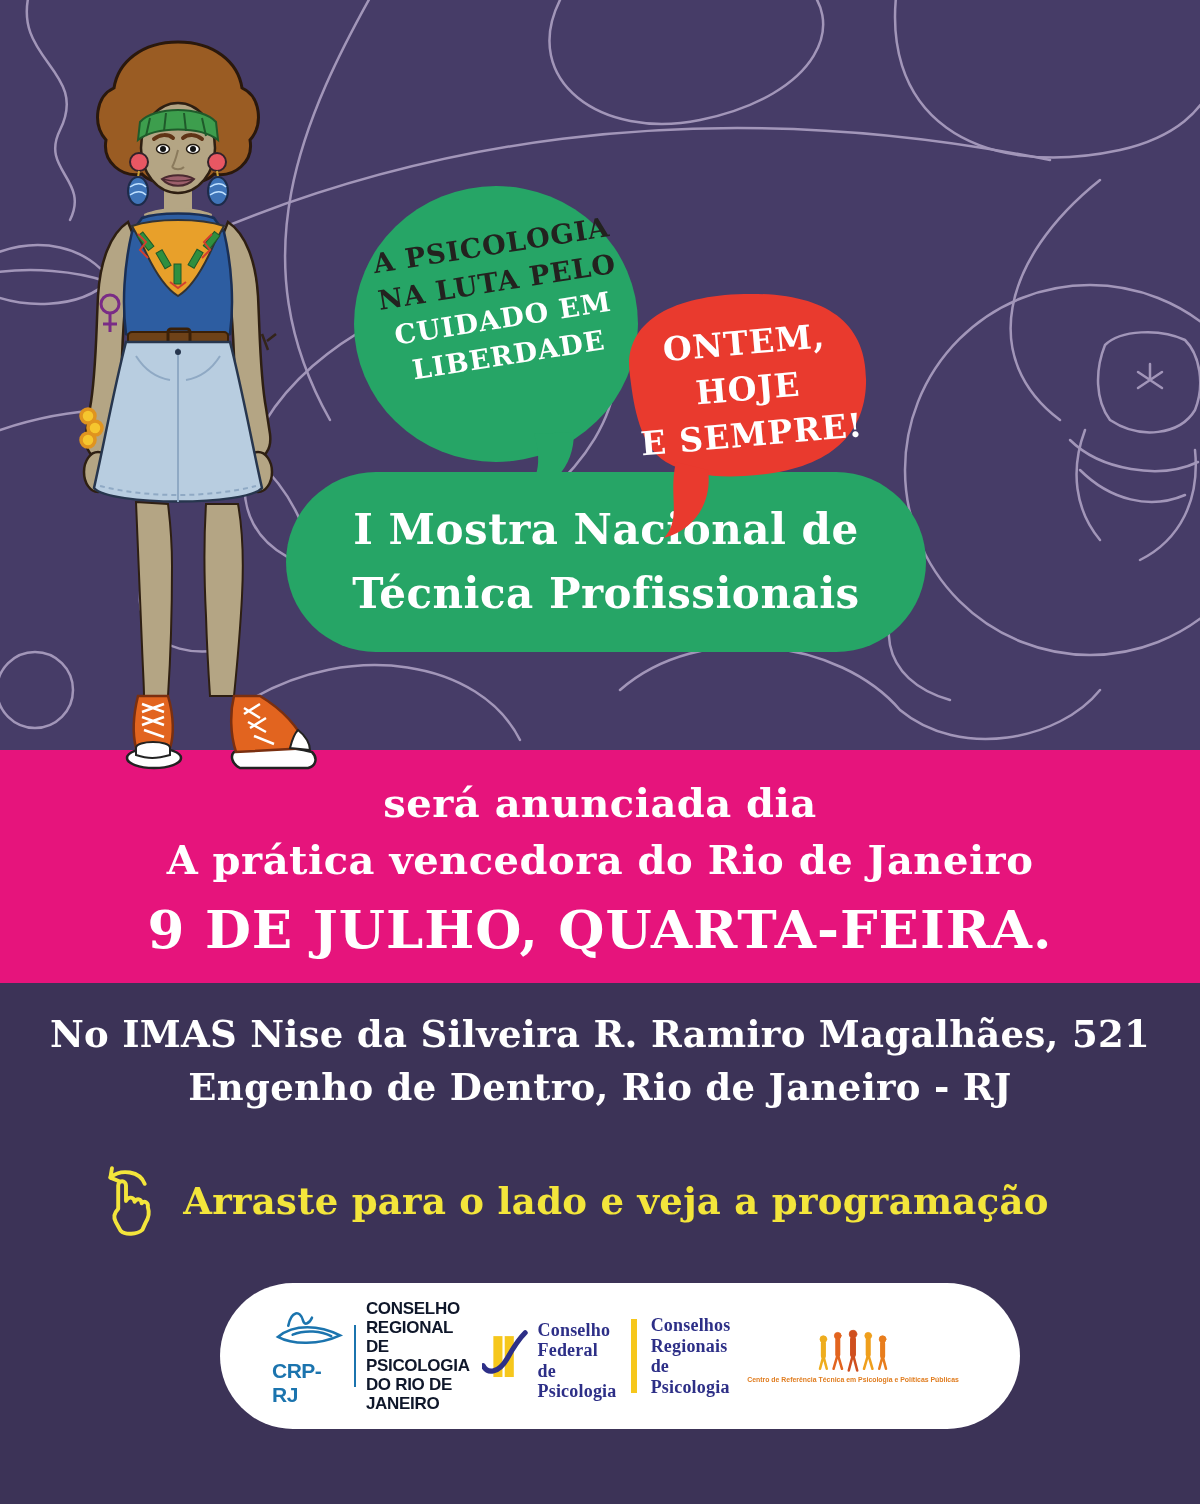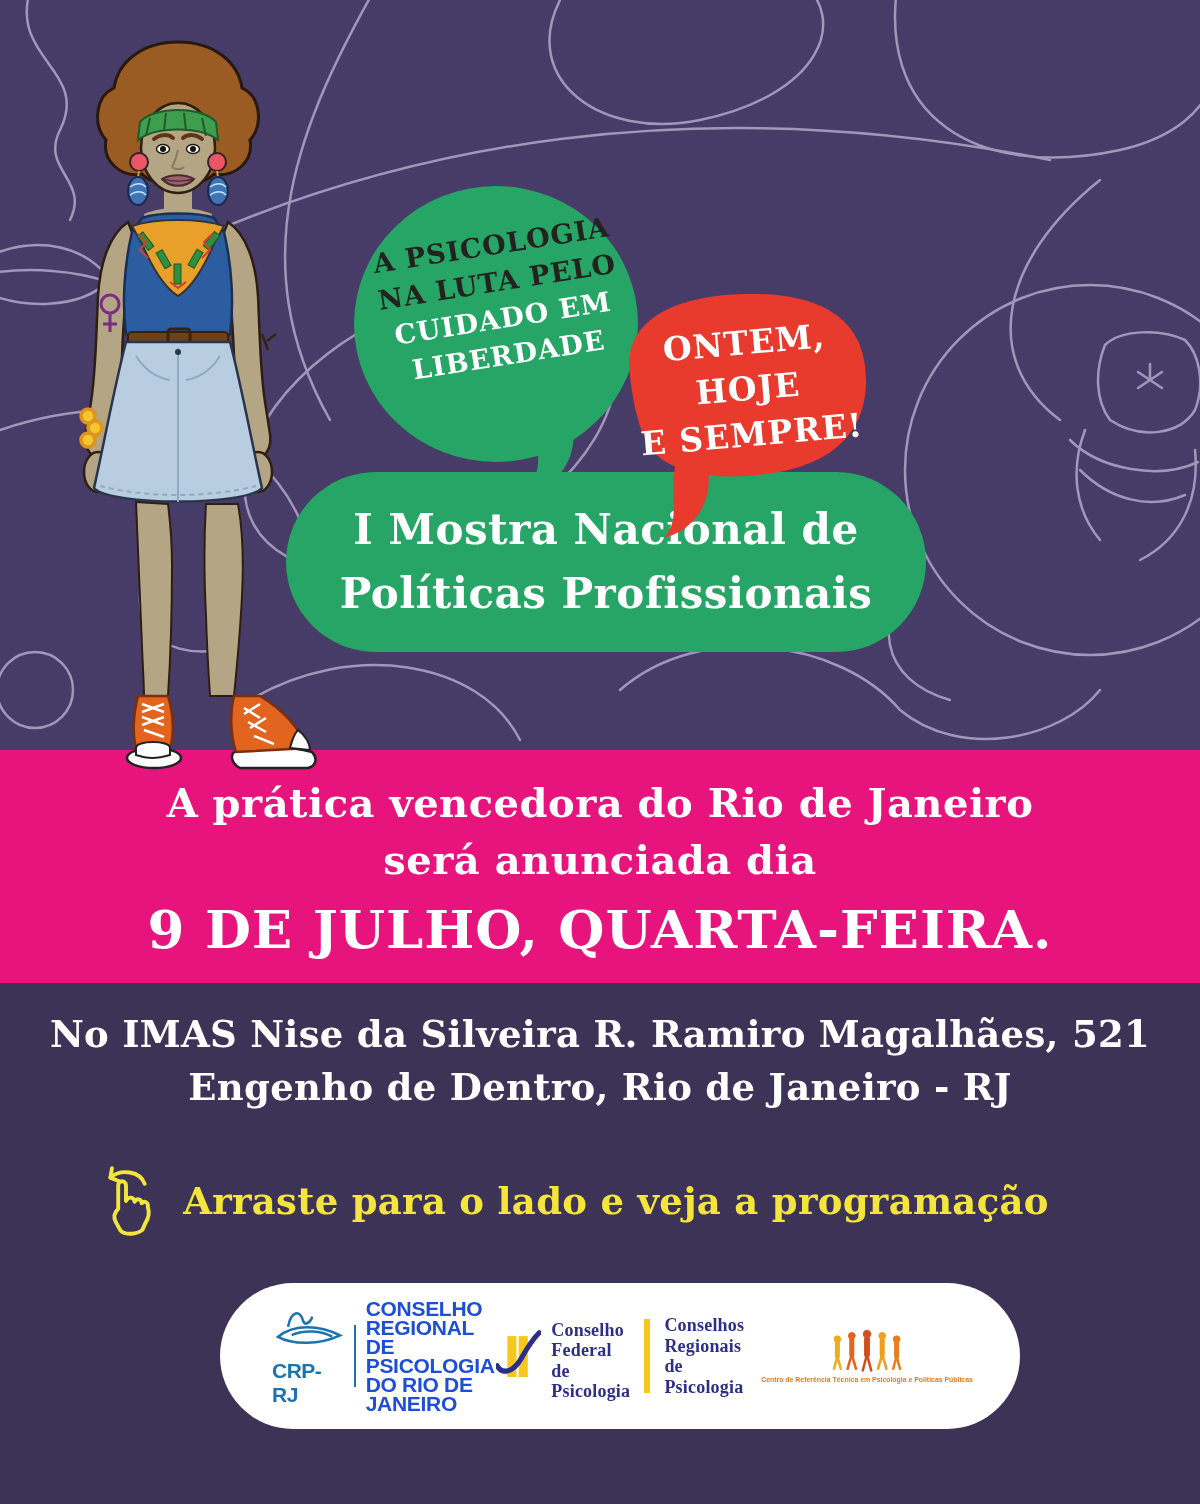--- a/index.html
+++ b/index.html
@@ -60,21 +60,21 @@
     position:absolute;left:220px;top:1283px;width:800px;height:146px;z-index:2;
     background:#ffffff;border-radius:73px;
     display:flex;align-items:center;justify-content:space-between;
     padding:0 52px;box-sizing:border-box;
     font-family:"Liberation Sans", sans-serif;
   }
   .logo{display:flex;align-items:center;}
   .crprj-iconcol{display:flex;flex-direction:column;align-items:flex-end;gap:7px;}
   .crprj-abbr{color:#1b74ae;font-weight:bold;font-size:21px;letter-spacing:-0.5px;margin-top:1px;}
   .vdiv-blue{width:3px;height:62px;background:#1b74ae;margin:0 10px 0 8px;}
-  .crprj-name span{display:block;color:#1d4ed8;font-weight:bold;font-size:21px;line-height:19px;letter-spacing:-0.3px;}
+  .crprj-name span{display:block;color:#0f172a;font-weight:bold;font-size:17px;line-height:19px;letter-spacing:-0.3px;}
   .cfp-text span{display:block;color:#2d2f87;font-weight:bold;font-size:18px;line-height:20.5px;font-family:"Liberation Serif",serif;letter-spacing:0.2px;}
   .vdiv-yellow{width:7px;height:74px;background:#f6c71c;margin:0 14px;}
   .crepop{display:flex;flex-direction:column;align-items:center;}
   .crepop-name{color:#50702b;font-family:"Liberation Serif",serif;font-weight:bold;font-size:44px;line-height:44px;letter-spacing:1px;margin-top:-2px;}
   .crepop-tagline{color:#e07c1e;font-weight:bold;font-size:7.5px;white-space:nowrap;transform:scaleX(0.92);margin-top:2px;}
 </style>
 </head>
 <body>
 
 <div id="poster">
@@ -113,21 +113,21 @@
     </svg>
     <div class="bubble-green-text">
       <span class="dark">A PSICOLOGIA</span>
       <span class="dark">NA LUTA PELO</span>
       <span class="light">CUIDADO EM</span>
       <span class="light">LIBERDADE</span>
     </div>
 
     <div class="title-banner">
       <span>I Mostra Nacional de</span>
-      <span>Políticas Profissionais</span>
+      <span>Técnica Profissionais</span>
     </div>
 
     <svg class="bubble-svg bubble-red-svg" width="290" height="280" viewBox="0 0 290 280">
       <path d="M28,96 C20,44 66,16 142,14 C226,12 266,44 264,104 C262,158 224,192 142,196 C114,198 84,194 64,182 C38,166 32,128 28,96 Z" fill="#e93a2e"></path>
       <path d="M74,182 C66,216 80,238 62,258 C98,248 110,216 106,190 Z" fill="#e93a2e"></path>
     </svg>
     <div class="bubble-red-text">
       <span>ONTEM, HOJE</span>
       <span>E SEMPRE!</span>
     </div>
@@ -218,22 +218,22 @@
 
       <g stroke="#e0941f" stroke-width="3.5" fill="#f6c62e">
         <circle cx="22" cy="380" r="7"></circle>
         <circle cx="29" cy="392" r="7"></circle>
         <circle cx="22" cy="404" r="7"></circle>
       </g>
     </g>
   </svg>
 
   <div class="pink-band">
+    <span class="ann-line">será anunciada dia</span>
     <span class="ann-line">A prática vencedora do Rio de Janeiro</span>
-    <span class="ann-line">será anunciada dia</span>
     <span class="ann-strong">9 DE JULHO, QUARTA-FEIRA.</span>
   </div>
 
   <div class="venue">
     <span>No IMAS Nise da Silveira R. Ramiro Magalhães, 521</span>
     <span>Engenho de Dentro, Rio de Janeiro - RJ</span>
   </div>
 
   <div class="swipe-hint">
     <svg width="78" height="78" viewBox="0 0 100 100">

